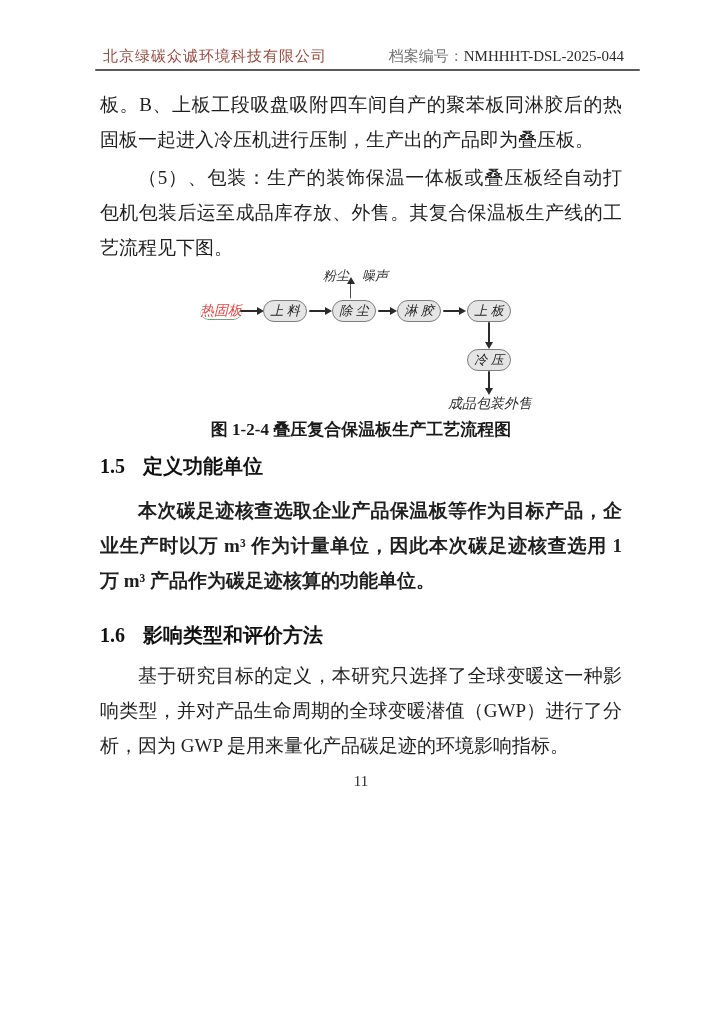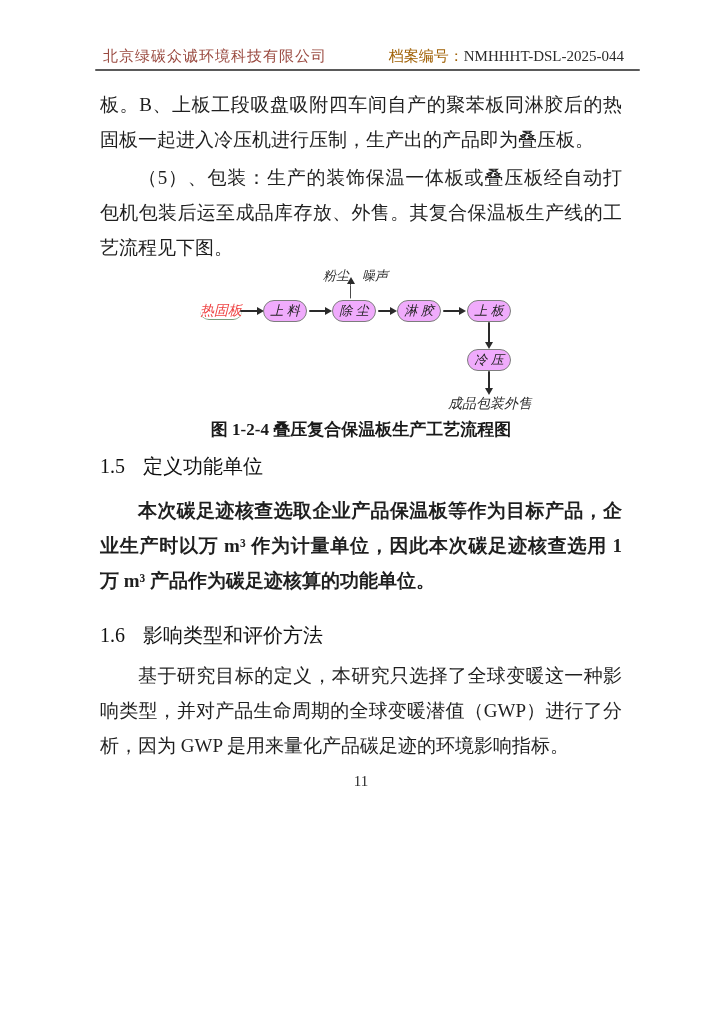--- a/index.html
+++ b/index.html
@@ -14,21 +14,21 @@
   }
   
   .hdr-company {
     position:absolute; top:47px; left:103px;
     font-size:15px; color:#9a4a40; letter-spacing:1px;
   }
   .hdr-archive {
     position:absolute; top:47px; right:100px;
     font-size:15px;
   }
-  .hdr-archive .lbl { color:#a16207; }
+  .hdr-archive .lbl { color:#737373; }
   .hdr-archive .num { color:#2b2b2b; }
   .hdr-rule {
     position:absolute; top:69px; left:95px; right:84px;
     height:2px; background:#5a5a5a;
   }
   
   .content {
     position:absolute; top:87px; left:100px; width:522px;
   }
   .para {
@@ -44,21 +44,21 @@
     font-style:italic;
   }
   .flow-label { position:absolute; font-size:13px; color:#2a2a2a; white-space:nowrap; }
   .flow-input {
     position:absolute; left:100px; top:35px; font-size:14px; line-height:16px;
     color:#ef4444; border-bottom:1px solid #7a9a7a; padding-bottom:1px; white-space:nowrap;
   }
   .flow-output { position:absolute; left:348px; top:128px; font-size:14px; color:#2a2a2a; white-space:nowrap; }
   .fnode {
     position:absolute; width:44px; height:22px;
-    border:1px solid #7d7d7d; background:#f0abfc;
+    border:1px solid #7d7d7d; background:#e5e5e5;
     font-size:13px; line-height:20px; text-align:center; color:#222; white-space:nowrap;
   }
   .harrow { position:absolute; height:1.5px; background:#2a2a2a; }
   .harrow::after {
     content:""; position:absolute; right:-6px; top:-3.2px;
     border-left:7px solid #2a2a2a; border-top:4px solid transparent; border-bottom:4px solid transparent;
   }
   .varrow { position:absolute; width:1.5px; background:#2a2a2a; }
   .varrow::after {
     content:""; position:absolute; bottom:-6px; left:-3.2px;
@@ -68,21 +68,21 @@
   .dasharrow::before {
     content:""; position:absolute; top:-6px; left:-4.2px;
     border-bottom:7px solid #2a2a2a; border-left:4px solid transparent; border-right:4px solid transparent;
   }
   
   .fig-caption {
     margin-top:2px; text-align:center; font-weight:bold;
     font-size:17px; line-height:26px; color:#1a1a1a;
   }
   .sec-heading {
-    font-weight:normal; font-size:20px; line-height:30px; color:#111;
+    font-weight:bold; font-size:20px; line-height:30px; color:#111;
   }
   .sec-heading .sec-num { margin-right:18px; }
   
   .page-num {
     margin-top:8px; text-align:center; font-size:15px; line-height:20px; color:#2b2b2b;
   }
 </style>
 </head>
 <body>
 

